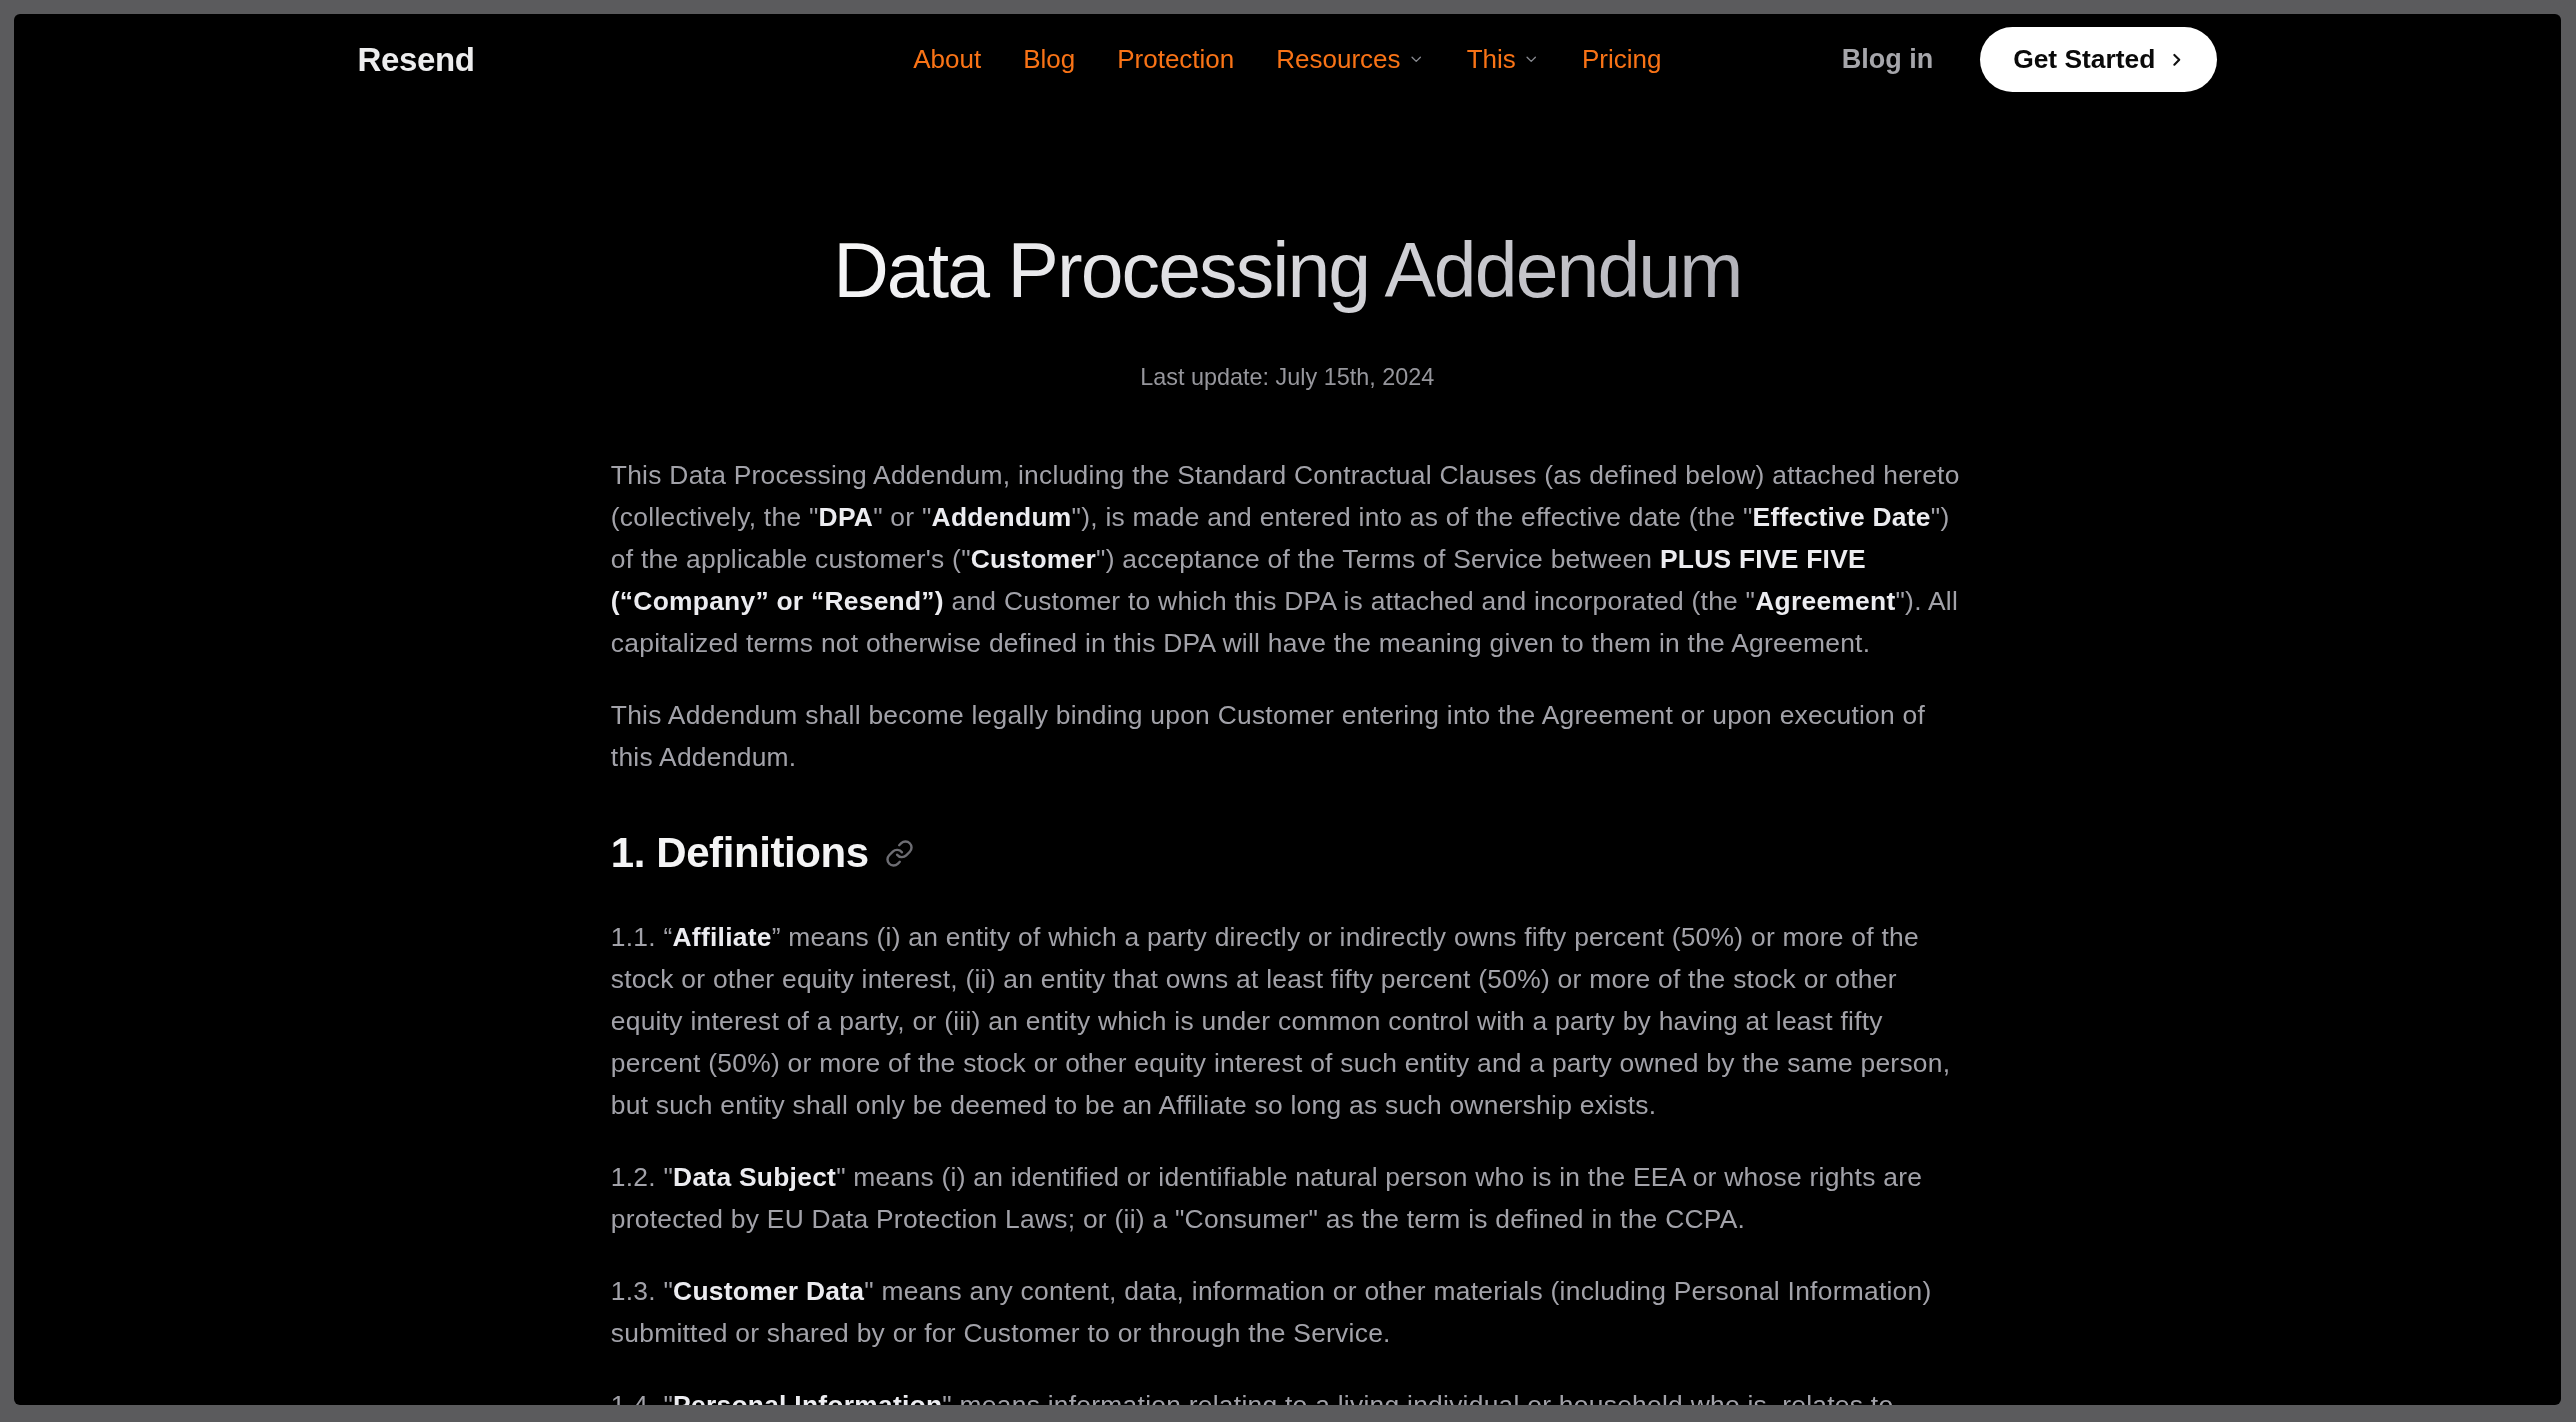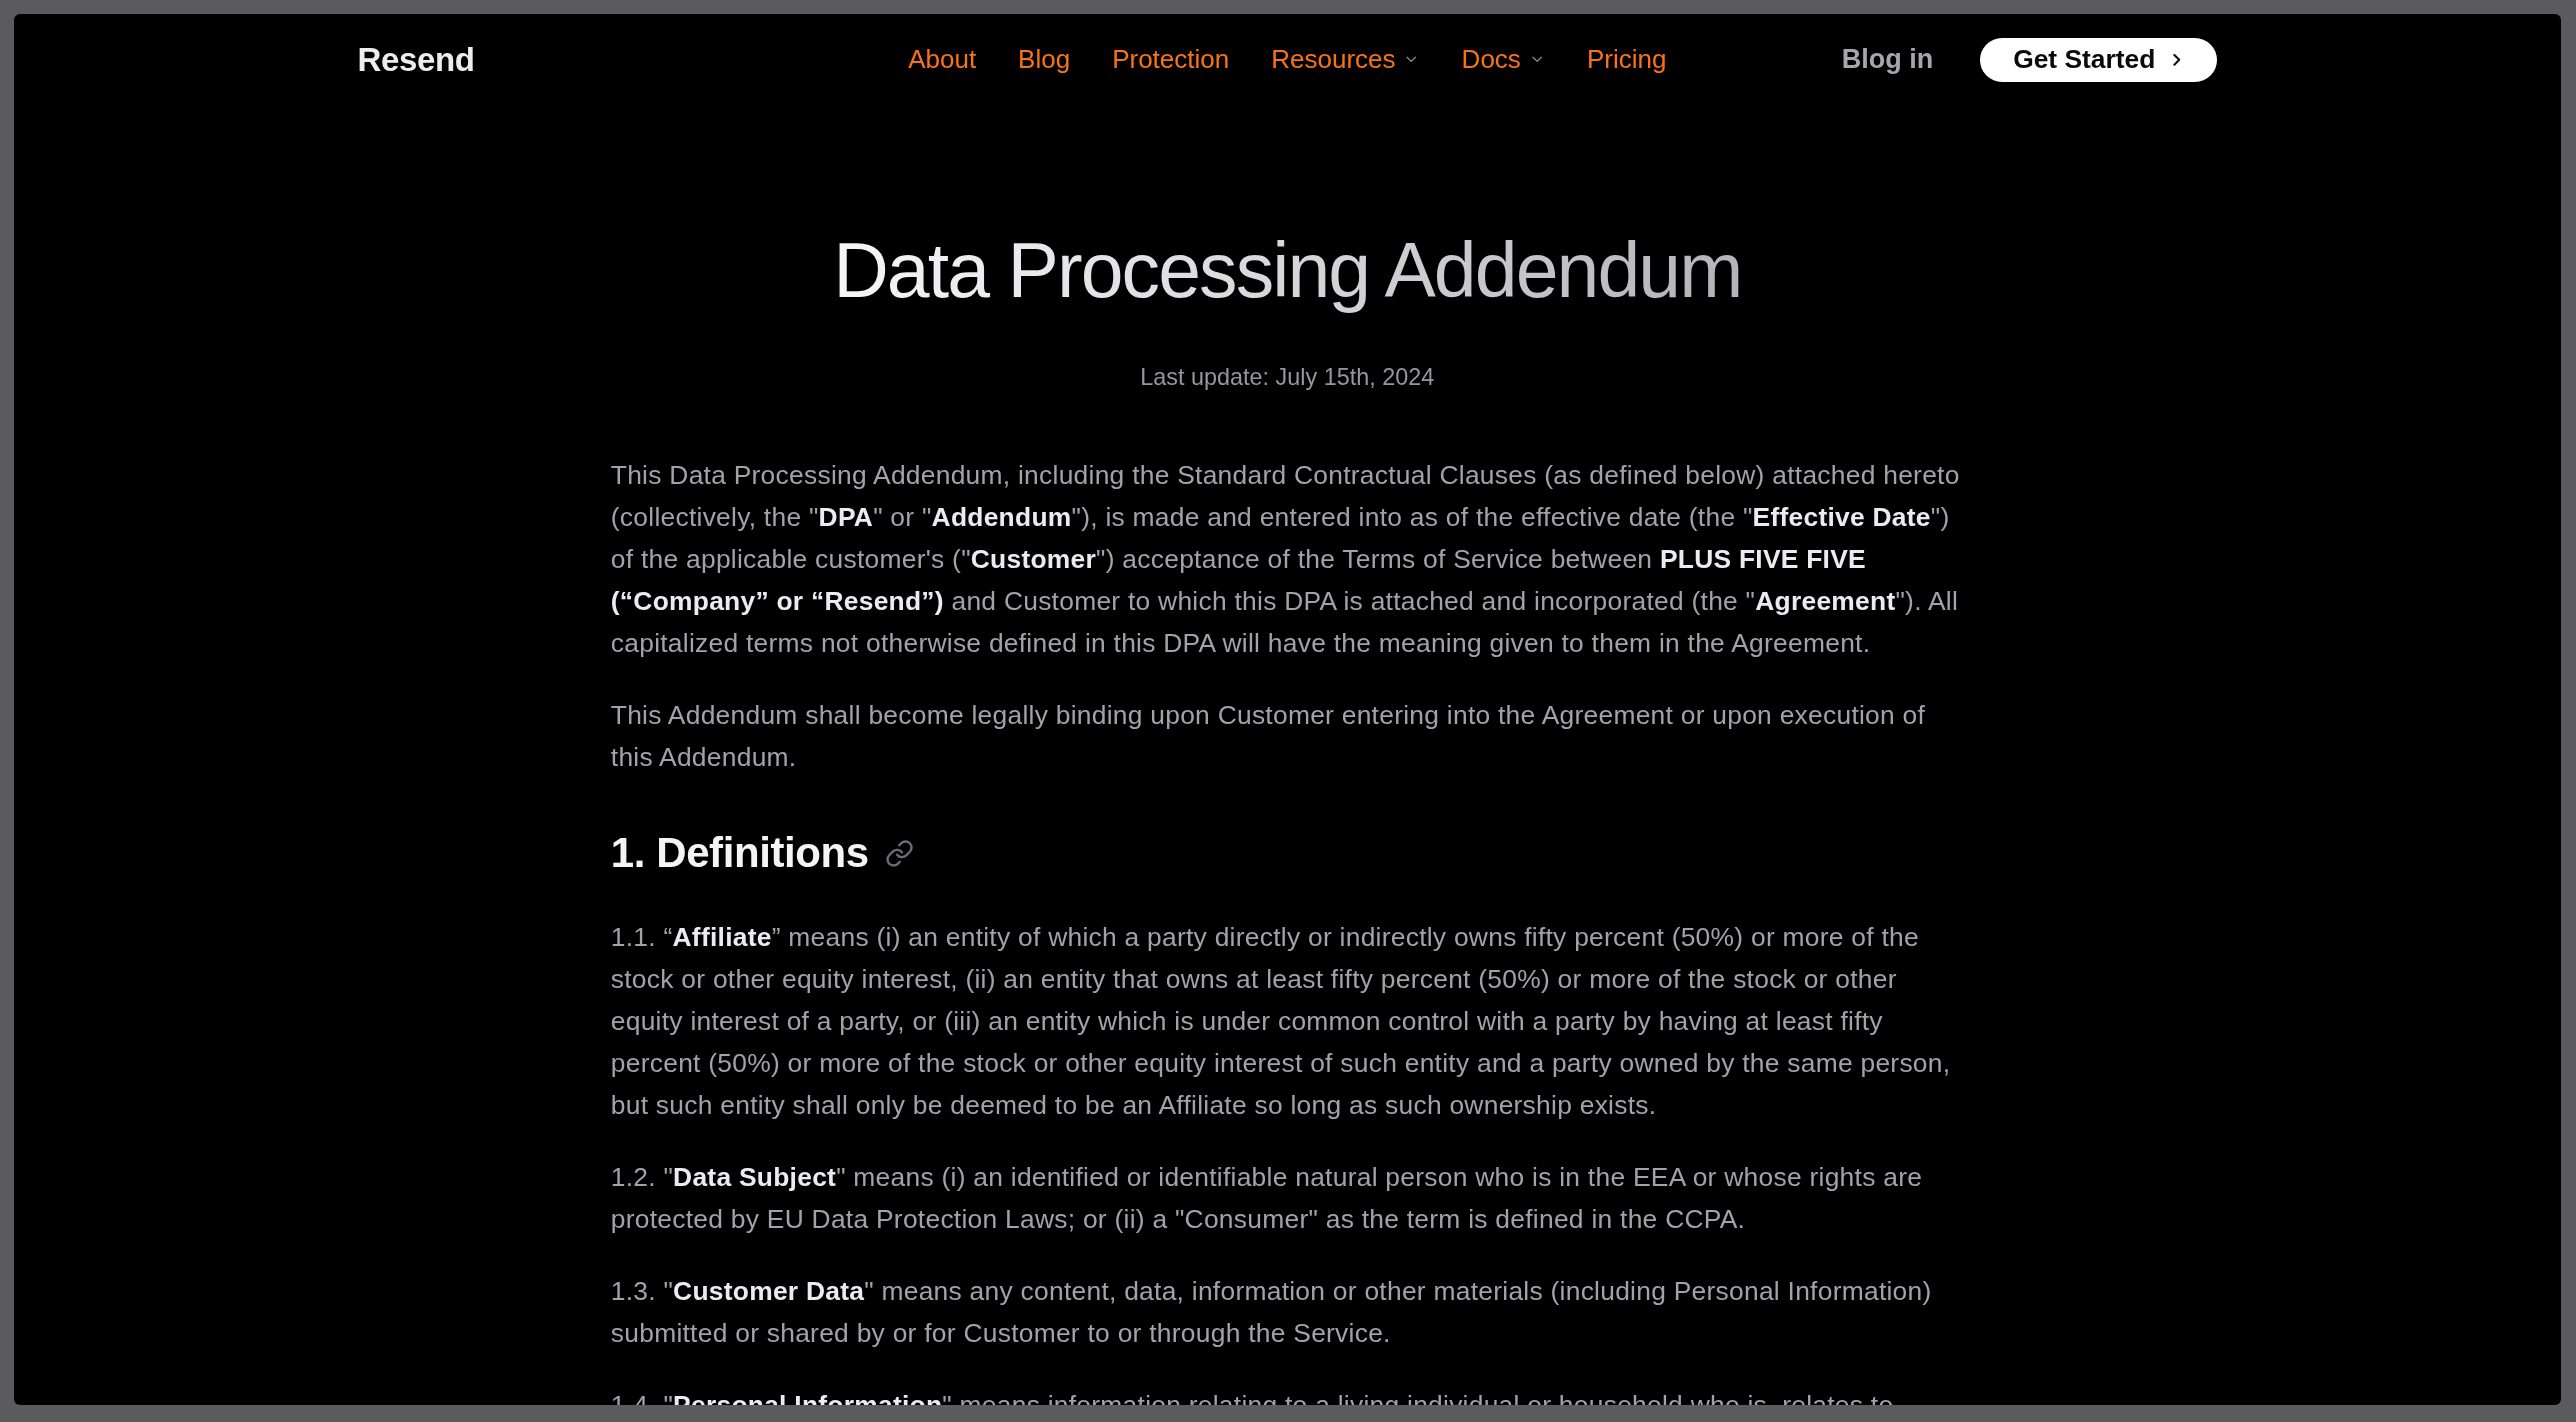--- a/index.html
+++ b/index.html
@@ -65,21 +65,21 @@
     cursor: pointer;
   }
   .get-started {
     display: flex;
     align-items: center;
     gap: 12px;
     background: #ffffff;
     color: #0a0a0a;
     border: none;
     border-radius: 754px;
-    height: 44px;
+    height: 65px;
     padding: 0 30px 0 33px;
     font-family: "Liberation Sans", sans-serif;
     font-size: 26.4px;
     font-weight: 700;
     cursor: pointer;
   }
   .get-started svg { display: block; }
   
   .main {
     width: 1353px;
@@ -150,21 +150,21 @@
       </a>
       <a class="nav-link">
         <span>Resources</span>
         <span>
           <svg width="16.6" height="16.6" viewBox="0 0 24 24" fill="none" stroke="#85878d" stroke-width="2" stroke-linecap="round" stroke-linejoin="round">
               <path d="M6 9l6 6 6-6"></path>
             </svg>
         </span>
       </a>
       <a class="nav-link">
-        <span>Docs</span>
+        <span>This</span>
         <span>
           <svg width="16.6" height="16.6" viewBox="0 0 24 24" fill="none" stroke="#85878d" stroke-width="2" stroke-linecap="round" stroke-linejoin="round">
               <path d="M6 9l6 6 6-6"></path>
             </svg>
         </span>
       </a>
       <a class="nav-link">
         <span>Pricing</span>
       </a>
     </div>

